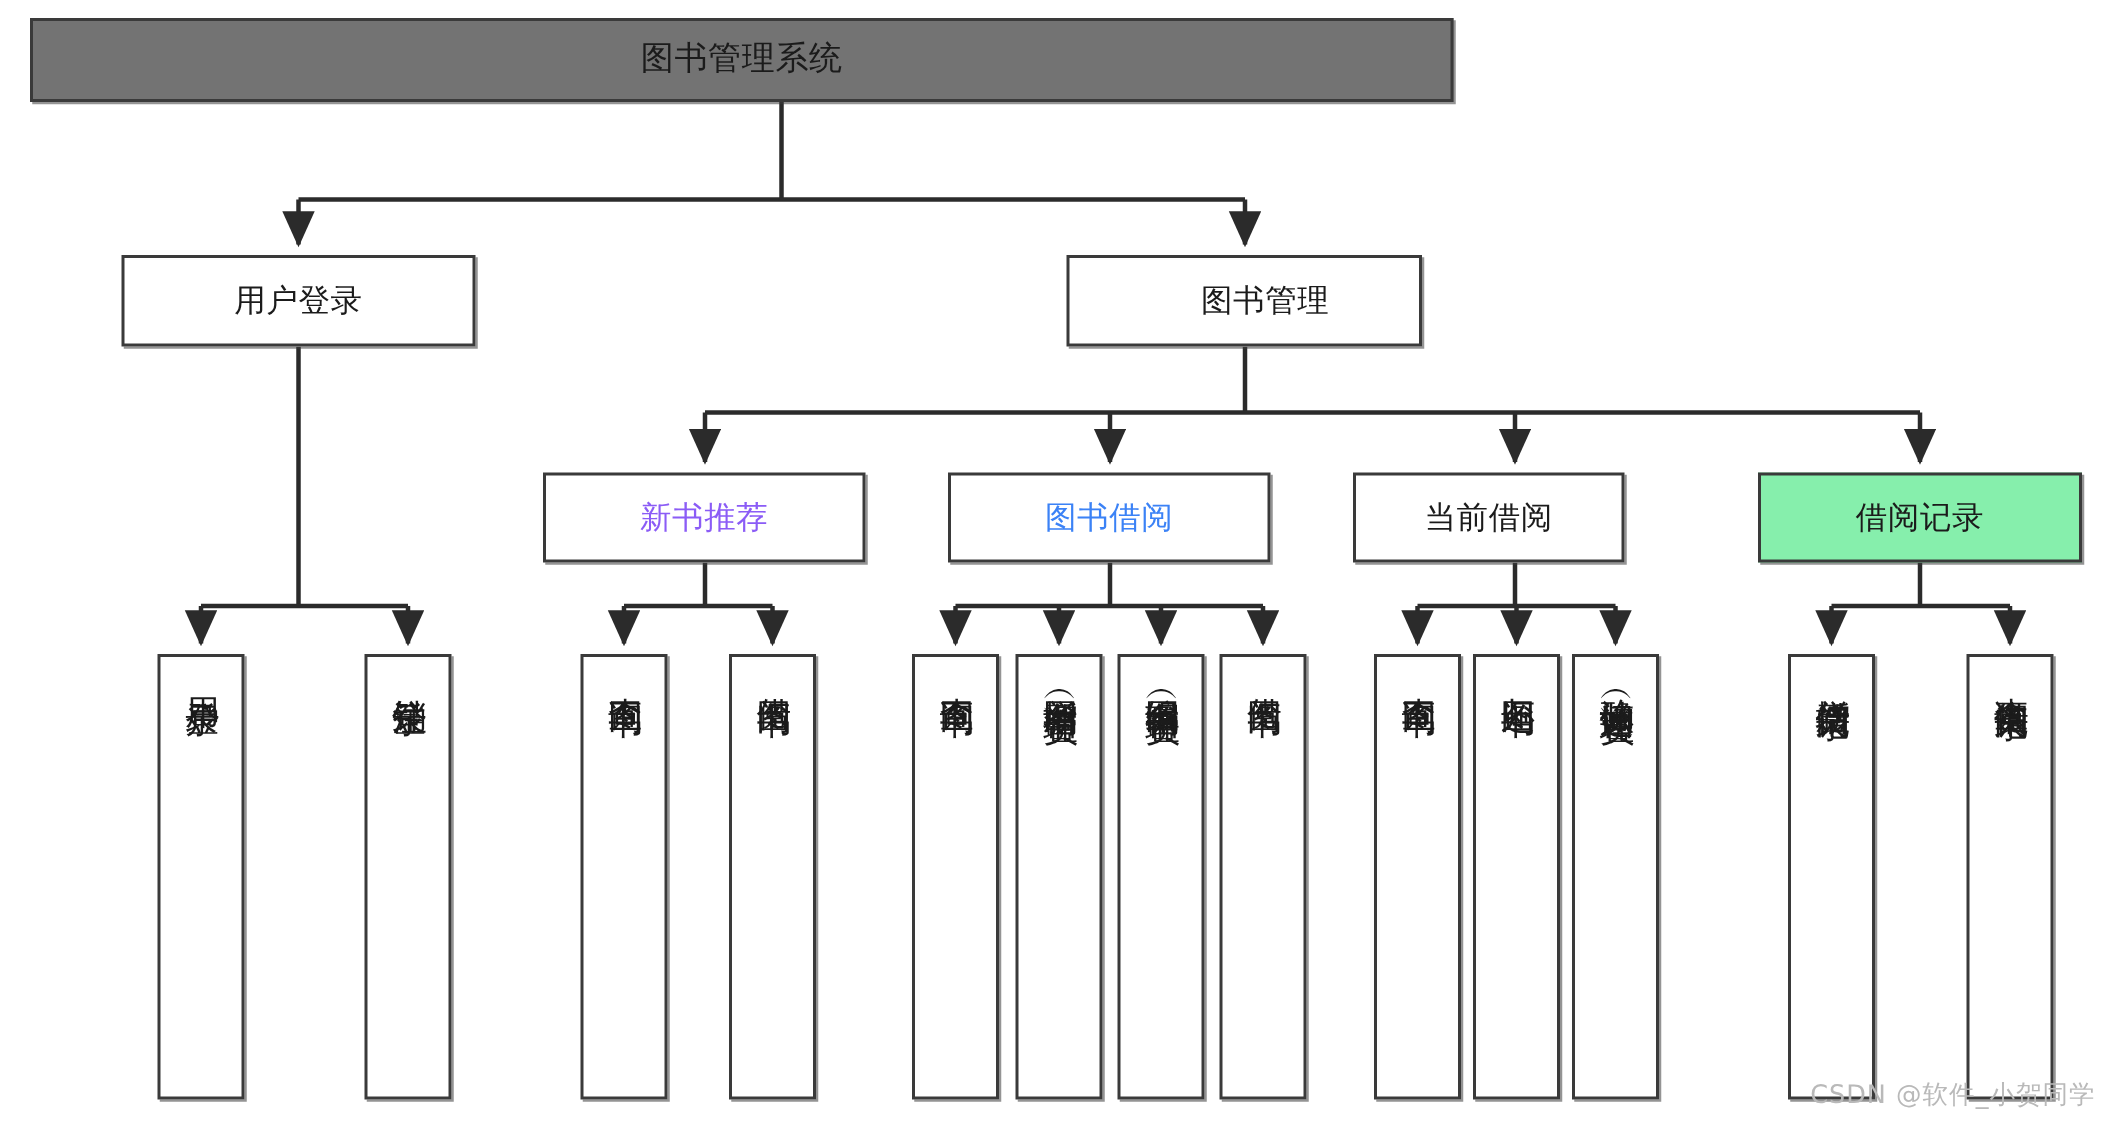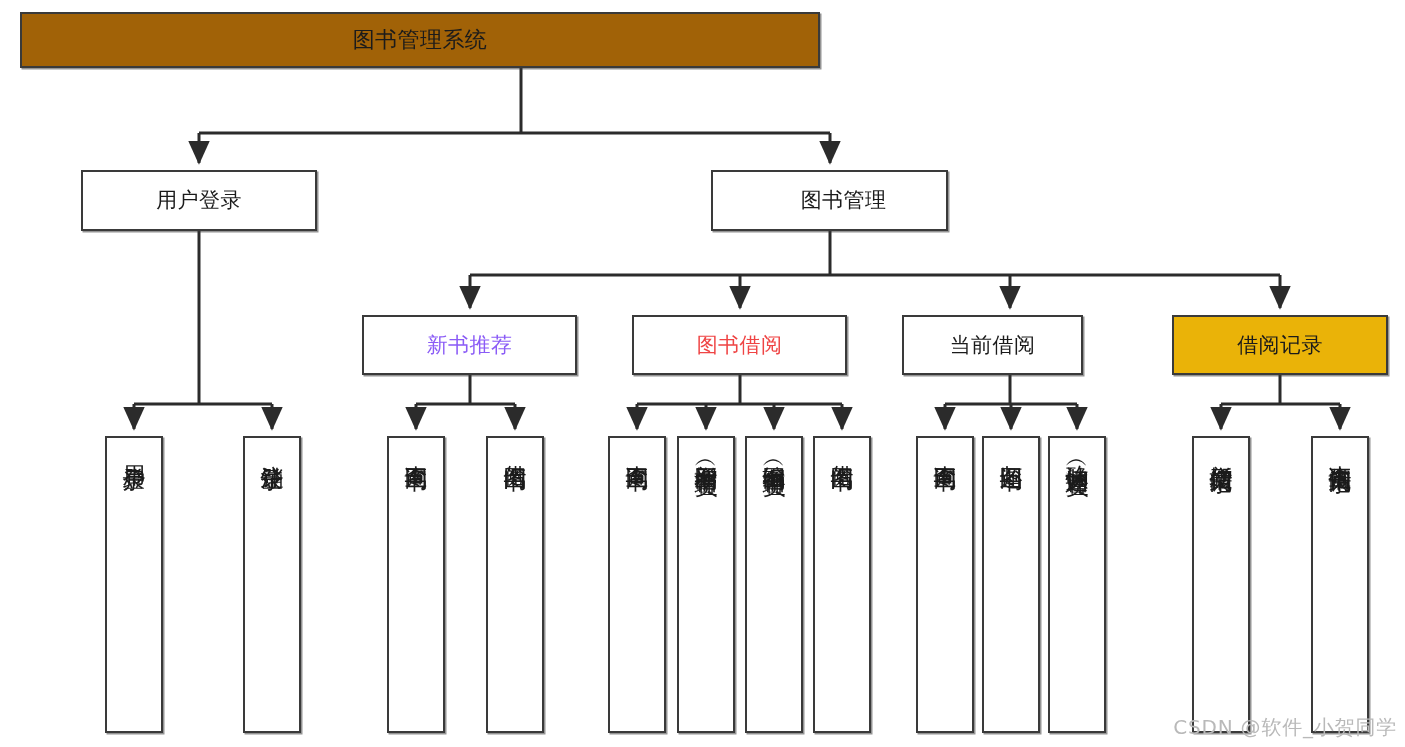--- a/index.html
+++ b/index.html
@@ -62,21 +62,21 @@
     text-orientation: upright;
     font-size: 23px;
     line-height: 1.0;
     letter-spacing: 0.06em;
     white-space: nowrap;
   }
   #watermark {
     position: absolute;
     right: 8px;
     bottom: 6px;
-    font-size: 20px;
+    font-size: 17px;
     color: #b9b9b9;
     letter-spacing: 0.04em;
     z-index: 5;
     white-space: nowrap;
   }
 </style>
 </head>
 <body>
 
 <div id="diagram-root" style="background: rgb(255, 255, 255);">
@@ -124,41 +124,41 @@
       <path d="M1011,404 L1011,429" marker-end="url(#arrowhead)"></path>
       <path d="M1077,404 L1077,429" marker-end="url(#arrowhead)"></path>
 
       <path d="M1280,375 L1280,404"></path>
       <path d="M1221,404 L1340,404"></path>
       <path d="M1221,404 L1221,429" marker-end="url(#arrowhead)"></path>
       <path d="M1340,404 L1340,429" marker-end="url(#arrowhead)"></path>
     </g>
   </svg>
 
-  <div class="node horiz root" style="left: 20px; top: 12px; width: 800px; height: 56px; border-color: rgb(58, 58, 58); background: #a16207; color: rgb(27, 27, 27);">
+  <div class="node horiz root" style="left: 20px; top: 12px; width: 949px; height: 56px; border-color: rgb(58, 58, 58); background: #737373; color: rgb(27, 27, 27);">
     <span class="node-label">图书管理系统</span>
   </div>
 
   <div class="node horiz" style="left: 81px; top: 170px; width: 236px; height: 61px; border-color: rgb(58, 58, 58); background: rgb(255, 255, 255); color: rgb(27, 27, 27);">
     <span class="node-label">用户登录</span>
   </div>
   <div class="node horiz" style="left: 711px; top: 170px; width: 237px; height: 61px; border-color: rgb(58, 58, 58); background: rgb(255, 255, 255); color: rgb(27, 27, 27); padding-left: 28px;">
     <span class="node-label">图书管理</span>
   </div>
 
   <div class="node horiz" style="left: 362px; top: 315px; width: 215px; height: 60px; border-color: rgb(58, 58, 58); background: rgb(255, 255, 255); color: #8b5cf6;">
     <span class="node-label">新书推荐</span>
   </div>
-  <div class="node horiz" style="left: 632px; top: 315px; width: 215px; height: 60px; border-color: rgb(58, 58, 58); background: rgb(255, 255, 255); color: #ef4444;">
+  <div class="node horiz" style="left: 632px; top: 315px; width: 215px; height: 60px; border-color: rgb(58, 58, 58); background: rgb(255, 255, 255); color: #3b82f6;">
     <span class="node-label">图书借阅</span>
   </div>
   <div class="node horiz" style="left: 902px; top: 315px; width: 181px; height: 60px; border-color: rgb(58, 58, 58); background: rgb(255, 255, 255); color: rgb(27, 27, 27);">
     <span class="node-label">当前借阅</span>
   </div>
-  <div class="node horiz" style="left: 1172px; top: 315px; width: 216px; height: 60px; border-color: rgb(58, 58, 58); background: #eab308; color: rgb(27, 27, 27);">
+  <div class="node horiz" style="left: 1172px; top: 315px; width: 216px; height: 60px; border-color: rgb(58, 58, 58); background: #86efac; color: rgb(27, 27, 27);">
     <span class="node-label">借阅记录</span>
   </div>
 
   <div class="node leaf" style="left: 105px; top: 436px; width: 58px; height: 297px; border-color: rgb(58, 58, 58); background: rgb(255, 255, 255); color: rgb(27, 27, 27);">
     <span class="node-label">用户登录</span>
   </div>
   <div class="node leaf" style="left: 243px; top: 436px; width: 58px; height: 297px; border-color: rgb(58, 58, 58); background: rgb(255, 255, 255); color: rgb(27, 27, 27);">
     <span class="node-label">注销登录</span>
   </div>
   <div class="node leaf" style="left: 387px; top: 436px; width: 58px; height: 297px; border-color: rgb(58, 58, 58); background: rgb(255, 255, 255); color: rgb(27, 27, 27);">

